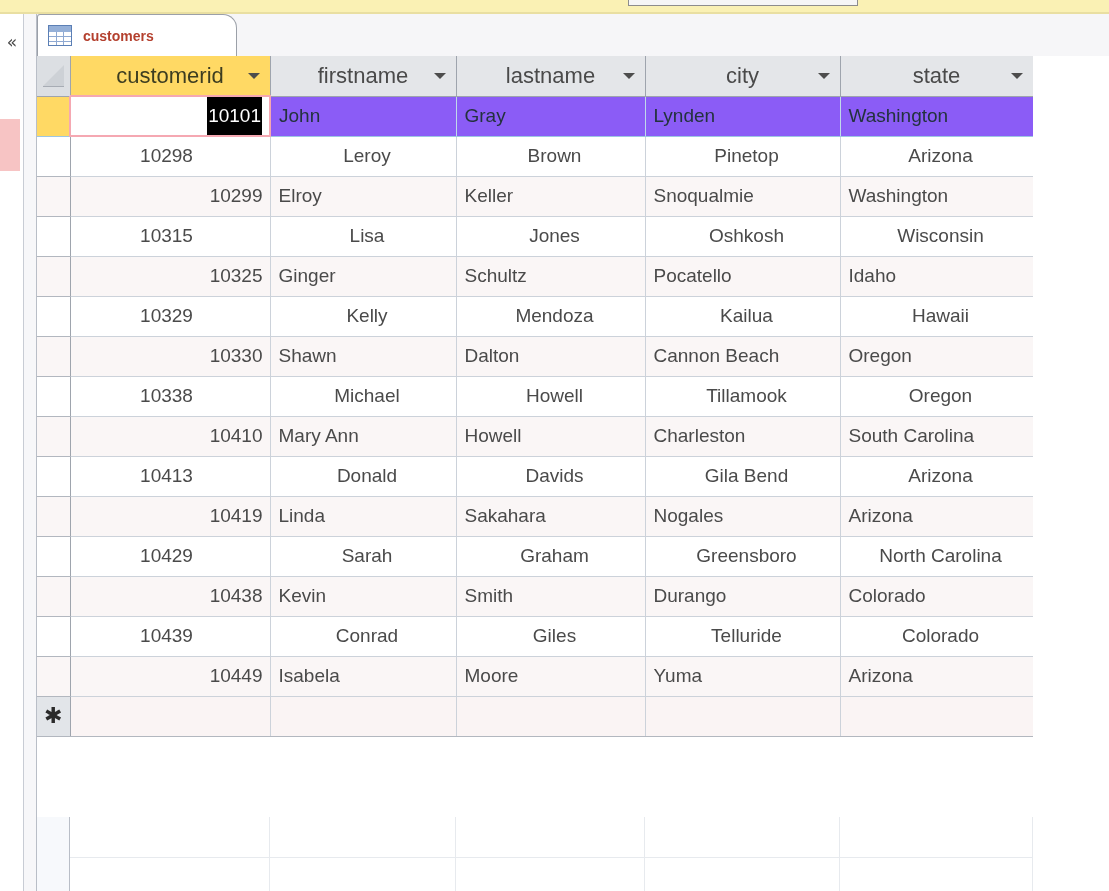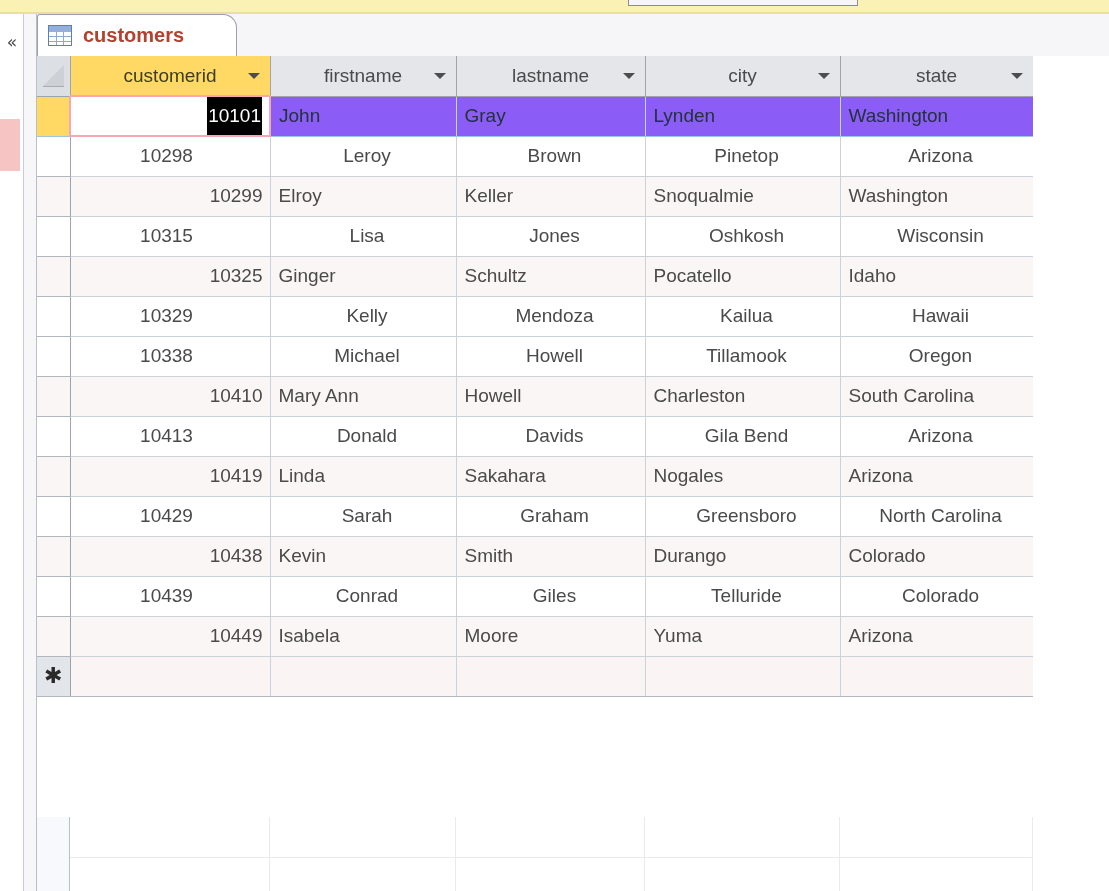--- a/index.html
+++ b/index.html
@@ -124,21 +124,21 @@
   }
   .tab-icon .v1 { left: 7px; }
   .tab-icon .v2 { left: 14px; }
   .tab-icon .h1, .tab-icon .h2 {
     position: absolute; left: 0; width: 100%; height: 1px;
     background: #8fa9d2;
   }
   .tab-icon .h1 { top: 10px; }
   .tab-icon .h2 { top: 15px; }
   .tab-label {
-    font-size: 20px;
+    font-size: 14px;
     font-weight: bold;
     color: #b4402e;
     white-space: nowrap;
   }
 
   
   .sheet {
     position: absolute;
     left: 37px; top: 56px;
     width: 1072px; height: 835px;
@@ -157,21 +157,21 @@
   table.grid col.c-2     { width: 189px; }
   table.grid col.c-3     { width: 195px; }
   table.grid col.c-4     { width: 193px; }
 
   
   thead tr { height: 40px; }
   th {
     padding: 0;
     margin: 0;
     font-weight: normal;
-    font-size: 19px;
+    font-size: 22px;
     color: #4a4a4a;
     background: #e4e6e9;
     border-right: 1px solid #9ea4ad;
     border-bottom: 1px solid #9ea4ad;
     box-sizing: border-box;
     position: relative;
     text-align: center;
   }
   th.sel-corner {
     background: #dcdfe3;
@@ -414,20 +414,28 @@
             <td>Idaho</td>
           </tr>
           <tr class="even">
             <td class="rowsel"></td>
             <td class="num">10329</td>
             <td>Kelly</td>
             <td>Mendoza</td>
             <td>Kailua</td>
             <td>Hawaii</td>
           </tr>
+          <tr class="odd">
+            <td class="rowsel"></td>
+            <td class="num">10330</td>
+            <td>Shawn</td>
+            <td>Dalton</td>
+            <td>Cannon Beach</td>
+            <td>Oregon</td>
+          </tr>
           <tr class="even">
             <td class="rowsel"></td>
             <td class="num">10338</td>
             <td>Michael</td>
             <td>Howell</td>
             <td>Tillamook</td>
             <td>Oregon</td>
           </tr>
           <tr class="odd">
             <td class="rowsel"></td>

